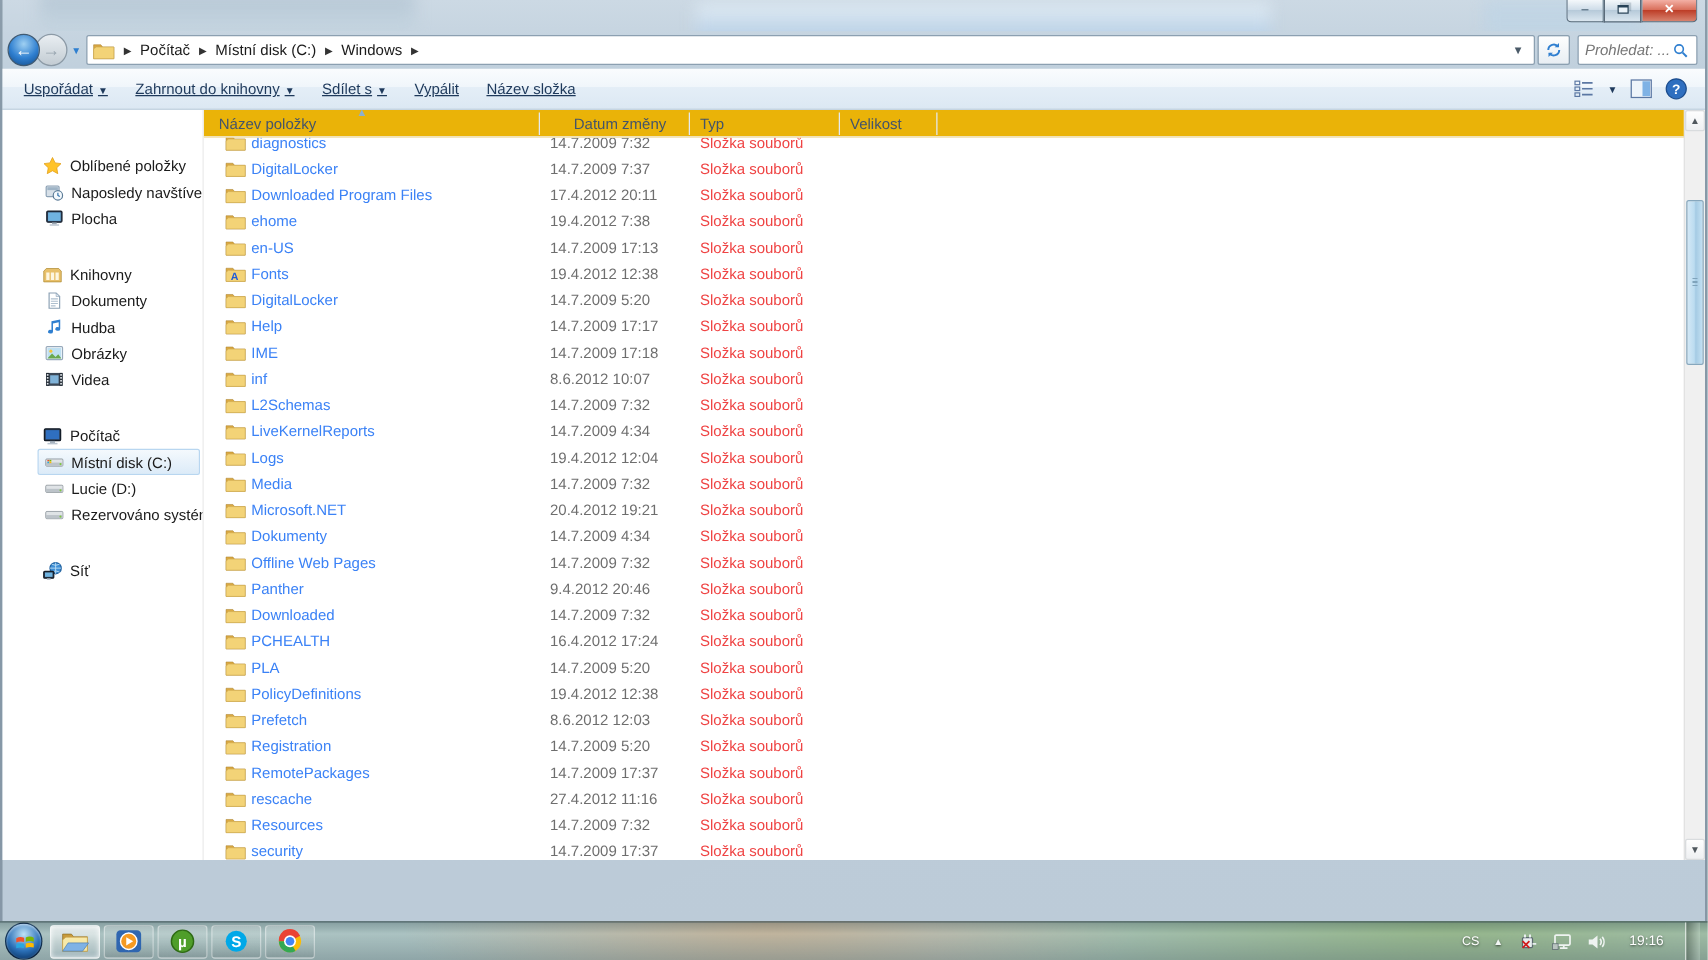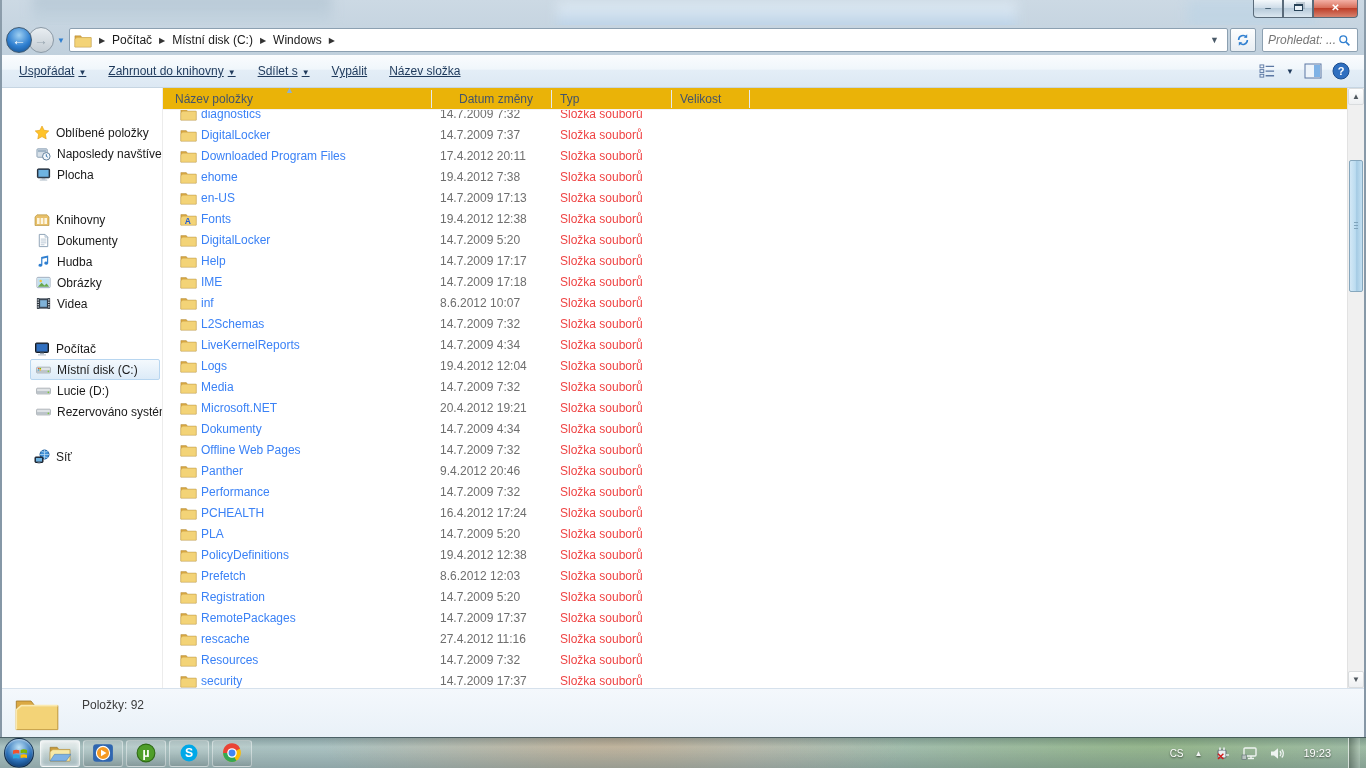--- a/index.html
+++ b/index.html
@@ -663,21 +663,21 @@
               <div class="cell-size"></div>
             </div>
             <div class="frow">
               <div class="cell-name">
                 <span class="ic" style="width: 17px; height: 14px;">
                   <svg viewBox="0 0 20 16">
                     <path d="M1 2.8 h6.4 l1.6 2 H19 v10.4 H1z" fill="#dba943" stroke="#a8802e" stroke-width="0.5"></path>
                     <path d="M1 15.2 V6.6 l2.2-1.8 H19 v10.4z" fill="#f3d377" stroke="#caa64e" stroke-width="0.5"></path>
                   </svg>
                 </span>
-                <span>Performance</span>
+                <span>Downloaded</span>
               </div>
               <div class="cell-date">14.7.2009 7:32</div>
               <div class="cell-type">Složka souborů</div>
               <div class="cell-size"></div>
             </div>
             <div class="frow">
               <div class="cell-name">
                 <span class="ic" style="width: 17px; height: 14px;">
                   <svg viewBox="0 0 20 16">
                     <path d="M1 2.8 h6.4 l1.6 2 H19 v10.4 H1z" fill="#dba943" stroke="#a8802e" stroke-width="0.5"></path>
@@ -807,30 +807,20 @@
       <div class="scrollbar">
         <div class="sb-btn sb-up">▲</div>
         <div class="sb-thumb">
             <div class="sb-grip"></div>
           </div>
         <div class="sb-btn sb-down">▼</div>
       </div>
     </div>
   </div>
 
-  <div class="statusbar">
-    <span class="ic status-folder">
-      <svg viewBox="0 0 20 16">
-          <path d="M1 2.8 h6.4 l1.6 2 H19 v10.4 H1z" fill="#dba943" stroke="#a8802e" stroke-width="0.4"></path>
-          <path d="M1 15.2 V6.6 l2.2-1.8 H19 v10.4z" fill="#f3d377" stroke="#caa64e" stroke-width="0.4"></path>
-          <path d="M1 15.2 V6.6 l2.2-1.8 H19" fill="none" stroke="#fbeab0" stroke-width="0.7"></path>
-        </svg>
-    </span>
-    <span class="status-text">Položky: 92</span>
-  </div>
 </div>
 
 <div class="taskbar">
   <div class="start-orb">
     <span class="ic orb-flag">
       <svg viewBox="0 0 16 16">
           <path d="M1 4.5 Q4 3 7.3 4.2 L7.3 7.6 Q4 6.6 1 7.9z" fill="#f0532d"></path>
           <path d="M8.6 3.9 Q12 2.6 15 4.1 L15 7.3 Q12 6.2 8.6 7.3z" fill="#7db700"></path>
           <path d="M1 9.2 Q4 8 7.3 9 L7.3 12.4 Q4 11.4 1 12.6z" fill="#28a8e0"></path>
           <path d="M8.6 8.7 Q12 7.6 15 8.7 L15 12 Q12 11 8.6 12.1z" fill="#ffb900"></path>
@@ -902,16 +892,16 @@
           <path d="M10 10 v2.5" stroke="#eef3f1" stroke-width="1.4"></path>
           <rect x="1" y="9" width="4.5" height="4.5" fill="#b9c4c0" stroke="#5c6a70" stroke-width="0.6"></rect>
         </svg>
     </span>
     <span class="ic">
       <svg viewBox="0 0 17 15">
           <path d="M2 5.5 h3 l4-3.2 v10.4 l-4-3.2 H2z" fill="#eef3f1"></path>
           <path d="M11 5 a4 4 0 0 1 0 5 M12.8 3.5 a6.4 6.4 0 0 1 0 8" fill="none" stroke="#eef3f1" stroke-width="1.3"></path>
         </svg>
     </span>
-    <span class="clock">19:23</span>
+    <span class="clock">19:16</span>
     <div class="show-desktop"></div>
   </div>
 </div>
 
 </body></html>

